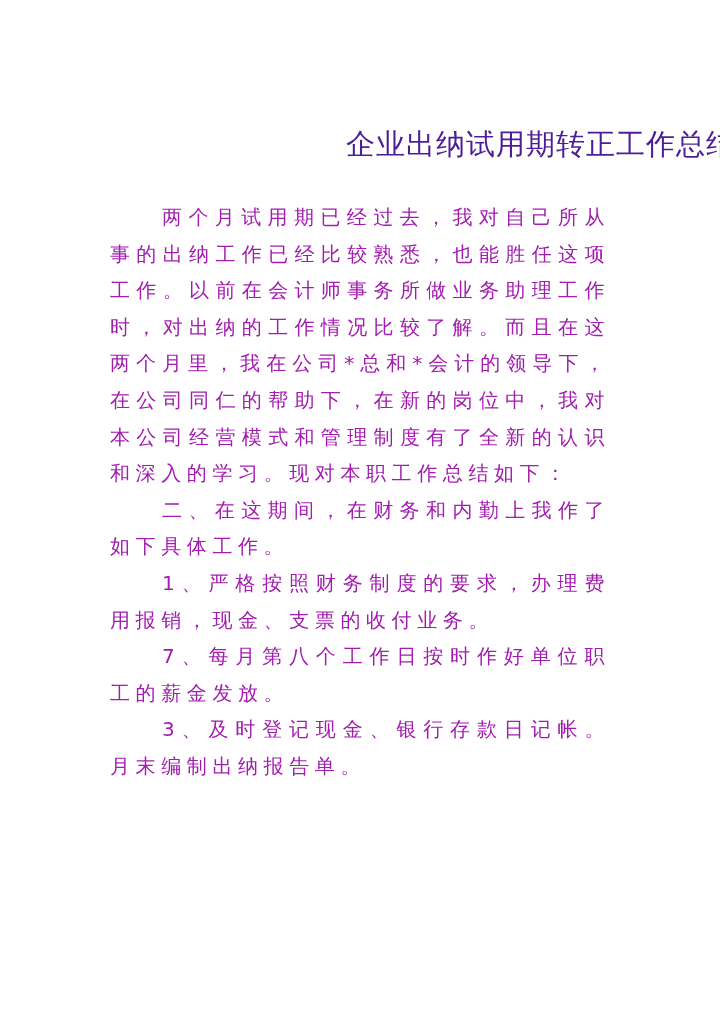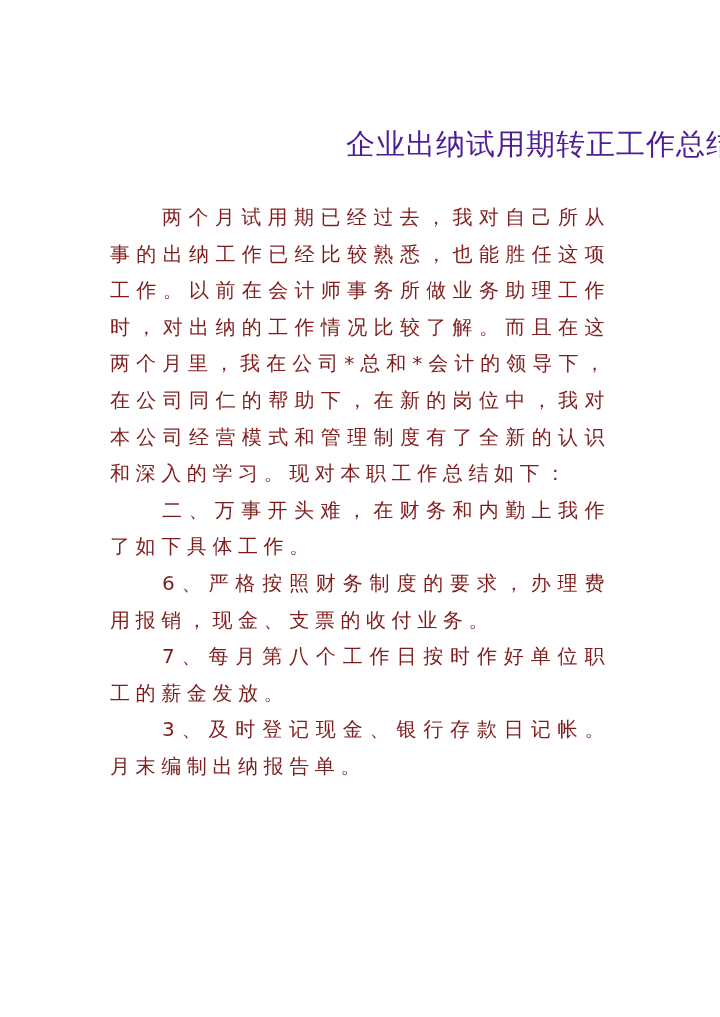--- a/index.html
+++ b/index.html
@@ -44,30 +44,30 @@
       width: 500px;
     }
     .para {
       margin: 0;
       font-size: 20px;
       line-height: 36.6px;
       letter-spacing: 5.6px;
       text-indent: 52px;
       text-align: justify;
       word-break: break-all;
-      color: #7f1d1d;
+      color: #a21caf;
     }
   </style>
 </head>
 <body>
 
 <div class="page">
   <h1 class="title">企业出纳试用期转正工作总结</h1>
 
   <div class="body-text">
     <p class="para">两个月试用期已经过去，我对自己所从事的出纳工作已经比较熟悉，也能胜任这项工作。以前在会计师事务所做业务助理工作时，对出纳的工作情况比较了解。而且在这两个月里，我在公司*总和*会计的领导下，在公司同仁的帮助下，在新的岗位中，我对本公司经营模式和管理制度有了全新的认识和深入的学习。现对本职工作总结如下：</p>
-    <p class="para">二、万事开头难，在财务和内勤上我作了如下具体工作。</p>
-    <p class="para">6、严格按照财务制度的要求，办理费用报销，现金、支票的收付业务。</p>
+    <p class="para">二、在这期间，在财务和内勤上我作了如下具体工作。</p>
+    <p class="para">1、严格按照财务制度的要求，办理费用报销，现金、支票的收付业务。</p>
     <p class="para">7、每月第八个工作日按时作好单位职工的薪金发放。</p>
     <p class="para">3、及时登记现金、银行存款日记帐。月末编制出纳报告单。</p>
 
   </div>
 </div>
 
 </body></html>

